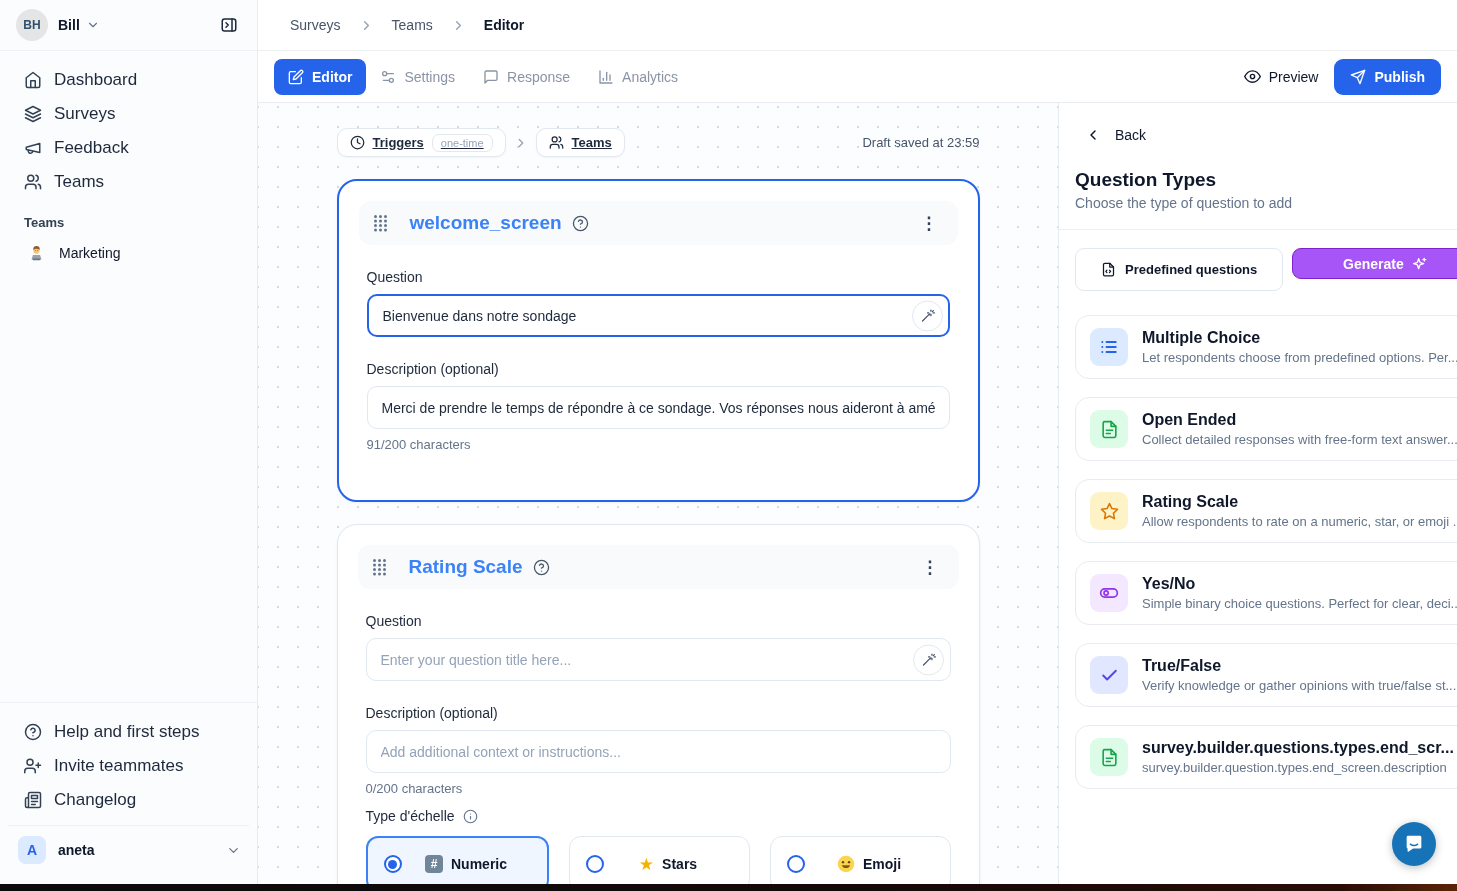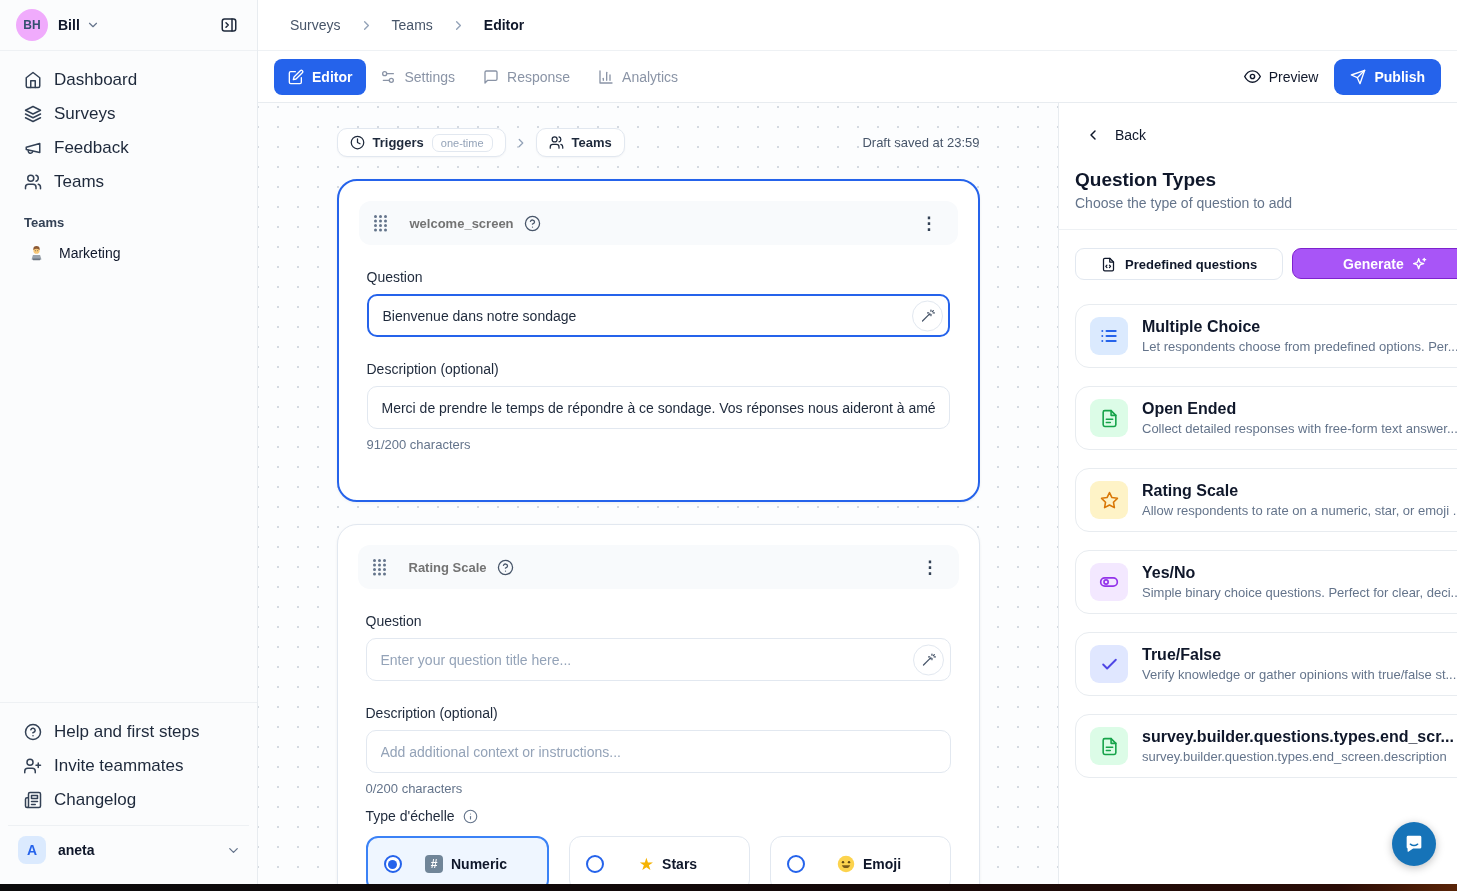--- a/index.html
+++ b/index.html
@@ -8,21 +8,21 @@
   .app { position:relative; width:1457px; height:891px; background:#fff; }
 
   
   .bottom-strip { position:absolute; left:0; right:0; bottom:0; height:7px;
     background:linear-gradient(90deg,#0b0b0c 0%,#140808 60%,#2a0c06 92%,#5a2408 100%); z-index:60; }
 
   
   .sidebar { position:absolute; left:0; top:0; width:258px; bottom:7px; background:#fbfcfd;
     border-right:1px solid #e8ecf0; display:flex; flex-direction:column; z-index:5; }
   .sb-header { height:51px; display:flex; align-items:center; padding:0 14px 0 16px; border-bottom:1px solid #eef1f4; }
-  .avatar-circle { width:32px; height:32px; border-radius:50%; background:#f0abfc; color:#33506e;
+  .avatar-circle { width:32px; height:32px; border-radius:50%; background:#e5e5e5; color:#33506e;
     font-size:12px; font-weight:bold; display:flex; align-items:center; justify-content:center; }
   .sb-user-name { font-size:14px; font-weight:600; color:#0f172a; margin-left:10px; }
   .sb-caret { margin-left:6px; color:#64748b; }
   .sb-collapse { margin-left:auto; width:28px; height:28px; border-radius:8px; display:flex; align-items:center; justify-content:center; color:#1e293b; background:transparent; border:none; cursor:pointer; }
   .sb-nav { padding:12px 8px 0 8px; }
   .sb-item { display:flex; align-items:center; gap:12px; height:34px; padding:0 10px 0 16px;
     border-radius:8px; font-size:17px; font-weight:500; color:#1e293b; cursor:pointer; }
   .sb-item svg { color:#334155; flex:0 0 auto; }
   .sb-section { font-size:13px; font-weight:600; color:#334155; padding:16px 16px 6px 16px; }
   .sb-team { display:flex; align-items:center; gap:14px; height:34px; padding:0 10px 0 20px; font-size:14px; font-weight:500; color:#0f172a; cursor:pointer; }
@@ -51,32 +51,32 @@
 
   
   .content { flex:1; display:flex; min-height:0; }
   .canvas { width:800px; flex:0 0 auto; background-color:#fcfdfe;
     background-image:radial-gradient(#d5dae1 1.3px, transparent 1.3px);
     background-size:20px 20px; background-position:10px 14px;
     overflow:hidden; position:relative; padding-top:25px; }
 
   .chip-row { width:643px; margin:0 auto 22px auto; display:flex; align-items:center; }
   .chip { display:flex; align-items:center; gap:8px; background:#fff; border:1px solid #e2e8f0; border-radius:10px;
-    height:29px; padding:0 12px; font-size:13px; font-weight:600; color:#1e293b; cursor:pointer; box-shadow:0 1px 2px rgba(15,23,42,.04); }
+    height:29px; padding:0 12px; font-size:13px; font-weight:600; color:#1e293b; cursor:pointer; box-shadow:0 1px 2px rgba(15,23,42,.04);text-decoration:underline; }
   .badge-outline { font-size:11px; font-weight:500; color:#94a3b8; border:1px solid #e2e8f0; border-radius:7px; padding:2px 8px; }
   .chip-sep { color:#94a3b8; margin:0 8px; display:flex; }
   .draft-status { margin-left:auto; font-size:13px; color:#475569; }
 
   .qcard { width:643px; margin:0 auto; background:#fff; border-radius:20px; box-shadow:0 1px 3px rgba(15,23,42,.06); }
   .qcard.selected { border:2px solid #2563eb; }
   .qcard.plain { border:1px solid #e2e8f0; margin-top:22px; }
   .qcard-inner { padding:20px; }
   .qcard-header { background:#f8fafc; border-radius:12px; height:44px; display:flex; align-items:center; padding:0 14px 0 14px; }
   .grip { color:#64748b; display:flex; cursor:grab; }
-  .qcard-title { font-size:13px; font-weight:600; color:#737373; margin-left:22px; }
+  .qcard-title { font-size:19px; font-weight:600; color:#3b82f6; margin-left:22px; }
   .help-icn { margin-left:10px; color:#475569; display:flex; cursor:pointer; }
   .kebab { margin-left:auto; color:#334155; font-size:17px; font-weight:bold; cursor:pointer; padding:2px 6px; letter-spacing:0; }
   .fld-label { font-size:14px; font-weight:500; color:#1e293b; margin:24px 0 9px 8px; }
   .fld-wrap { position:relative; margin:0 8px; }
   .fld-input { width:100%; height:43px; border:1px solid #e2e8f0; border-radius:10px; padding:0 52px 0 14px;
     font-size:14px; color:#1e293b; font-family:inherit; background:#fff; outline:none; }
   .fld-input.focused { border:2px solid #2563eb; }
   .fld-input::placeholder { color:#94a3b8; }
   .wand-btn { position:absolute; right:7px; top:50%; transform:translateY(-50%); width:31px; height:31px;
     border-radius:50%; border:1px solid #e2e8f0; background:#fff; display:flex; align-items:center; justify-content:center; color:#475569; cursor:pointer; }
@@ -96,21 +96,21 @@
     display:flex; align-items:center; justify-content:center; }
   .star-glyph { color:#f5b301; font-size:17px; line-height:1; }
 
   
   .panel { flex:1; background:#fff; border-left:1px solid #e8ecf0; padding:24px 16px 0 16px; position:relative; }
   .back-row { display:flex; align-items:center; gap:14px; color:#0f172a; font-size:14px; font-weight:500; cursor:pointer; padding-left:10px; }
   .panel-title { font-size:19px; font-weight:bold; color:#0f172a; margin:26px 0 4px 0; }
   .panel-sub { font-size:14px; color:#64748b; }
   .panel-divider { height:1px; background:#eef1f4; margin:18px -16px 18px -16px; }
   .panel-actions { display:flex; gap:9px; }
-  .predef-btn { flex:1.12; height:32px; display:flex; align-items:center; justify-content:center; gap:9px;
+  .predef-btn { flex:1.12; height:43px; display:flex; align-items:center; justify-content:center; gap:9px;
     background:#fff; border:1px solid #e2e8f0; border-radius:9px; font-size:13px; font-weight:600; color:#0f172a; cursor:pointer; font-family:inherit; }
   .generate-btn { flex:1; height:31px; display:flex; align-items:center; justify-content:center; gap:8px;
     background:#a855f7; border:1.5px solid #7e22ce; border-radius:9px; font-size:14px; font-weight:600; color:#fff; cursor:pointer; font-family:inherit; }
   .qt-list { margin-top:24px; display:flex; flex-direction:column; gap:18px; }
   .qt-card { border:1px solid #e8ecf0; border-radius:14px; background:#fff; height:64px; display:flex; align-items:center;
     padding:0 14px; gap:14px; cursor:pointer; }
   .qt-icon { width:38px; height:38px; border-radius:9px; display:flex; align-items:center; justify-content:center; flex:0 0 auto; }
   .qt-text { min-width:0; }
   .qt-title { font-size:16px; font-weight:bold; color:#0f172a; white-space:nowrap; overflow:hidden; text-overflow:ellipsis; }
   .qt-desc { font-size:13px; color:#64748b; margin-top:3px; white-space:nowrap; overflow:hidden; text-overflow:ellipsis; }

